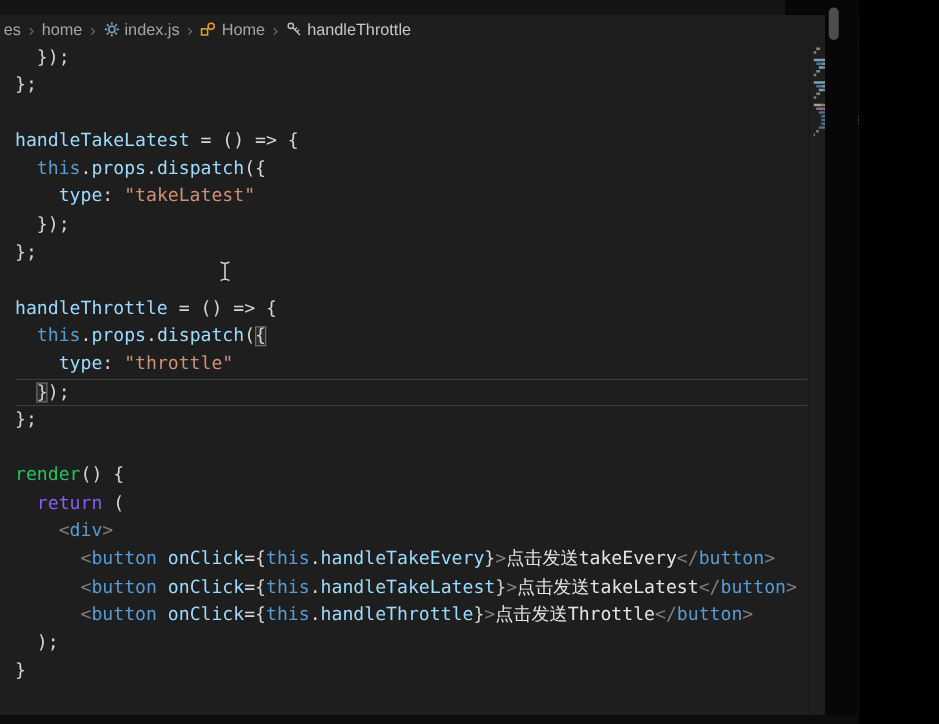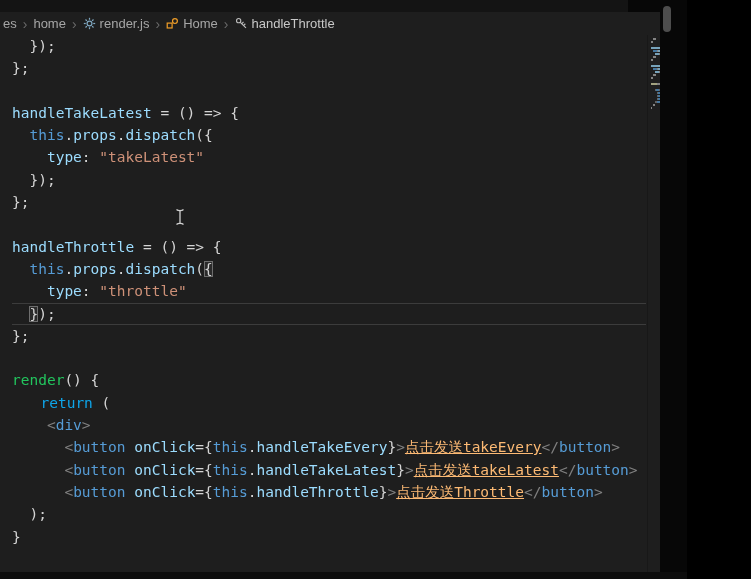--- a/index.html
+++ b/index.html
@@ -20,25 +20,25 @@
     font:14.5px/22.3px "DejaVu Sans Mono","Liberation Mono",monospace;
     padding-left:12px;box-sizing:border-box;color:#d4d4d4;}
   .code-line{height:22.3px;white-space:pre;width:100%;}
   .code-line.current{box-shadow:inset 0 1px 0 #3c3c3c, inset 0 -1px 0 #3c3c3c;}
 
   .tok-pun{color:#d4d4d4;}
   .tok-kw{color:#569cd6;}
   .tok-prop{color:#9cdcfe;}
   .tok-str{color:#ce9178;}
   .tok-fn{color:#22c55e;}
-  .tok-ctrl{color:#0ea5e9;margin-left:11px;}
+  .tok-ctrl{color:#8b5cf6;}
   .tok-tagp{color:#808080;}
   .tok-tag{color:#569cd6;}
   .tok-attr{color:#9cdcfe;text-align:center;}
-  .tok-txt{color:#fdba74;text-decoration:underline;}
+  .tok-txt{color:#e5e5e5;}
   .tok-ws{color:#d4d4d4;}
   .match{outline:1px solid #6e6e6e;outline-offset:-1px;background:rgba(100,100,100,0.18);}
 
   .minimap{position:absolute;left:647px;top:35px;width:77px;height:537px;background:#1e1e1e;
     border-left:1px solid #181818;box-sizing:border-box;}
   .mm-content{padding:3px 0 0 3px;}
   .mm-line{height:2px;margin-bottom:1px;white-space:nowrap;font-size:0;}
   .mm-seg{display:inline-block;height:2px;opacity:.7;vertical-align:top;}
   .mm-seg.tok-ws{opacity:0;}
   .mm-seg.tok-pun{background:#aeaeae;}
@@ -85,21 +85,21 @@
               <line x1="8" y1="12.6" x2="8" y2="15"></line>
             <line x1="1" y1="8" x2="3.4" y2="8"></line>
               <line x1="12.6" y1="8" x2="15" y2="8"></line>
             <line x1="3.1" y1="3.1" x2="4.8" y2="4.8"></line>
               <line x1="11.2" y1="11.2" x2="12.9" y2="12.9"></line>
             <line x1="3.1" y1="12.9" x2="4.8" y2="11.2"></line>
               <line x1="11.2" y1="4.8" x2="12.9" y2="3.1"></line>
           </g>
         </svg>
       </span>
-      <span>render.js</span>
+      <span>index.js</span>
     </span>
     <span class="crumb-sep">›</span>
     <span class="crumb">
       <span>
         <svg width="13" height="13" viewBox="0 0 16 16">
           <rect x="1.5" y="7.5" width="6" height="6" fill="none" stroke="#ee9d28" stroke-width="1.5"></rect>
           <circle cx="11" cy="5" r="3" fill="none" stroke="#ee9d28" stroke-width="1.5"></circle>
         </svg>
       </span>
       <span>Home</span>

